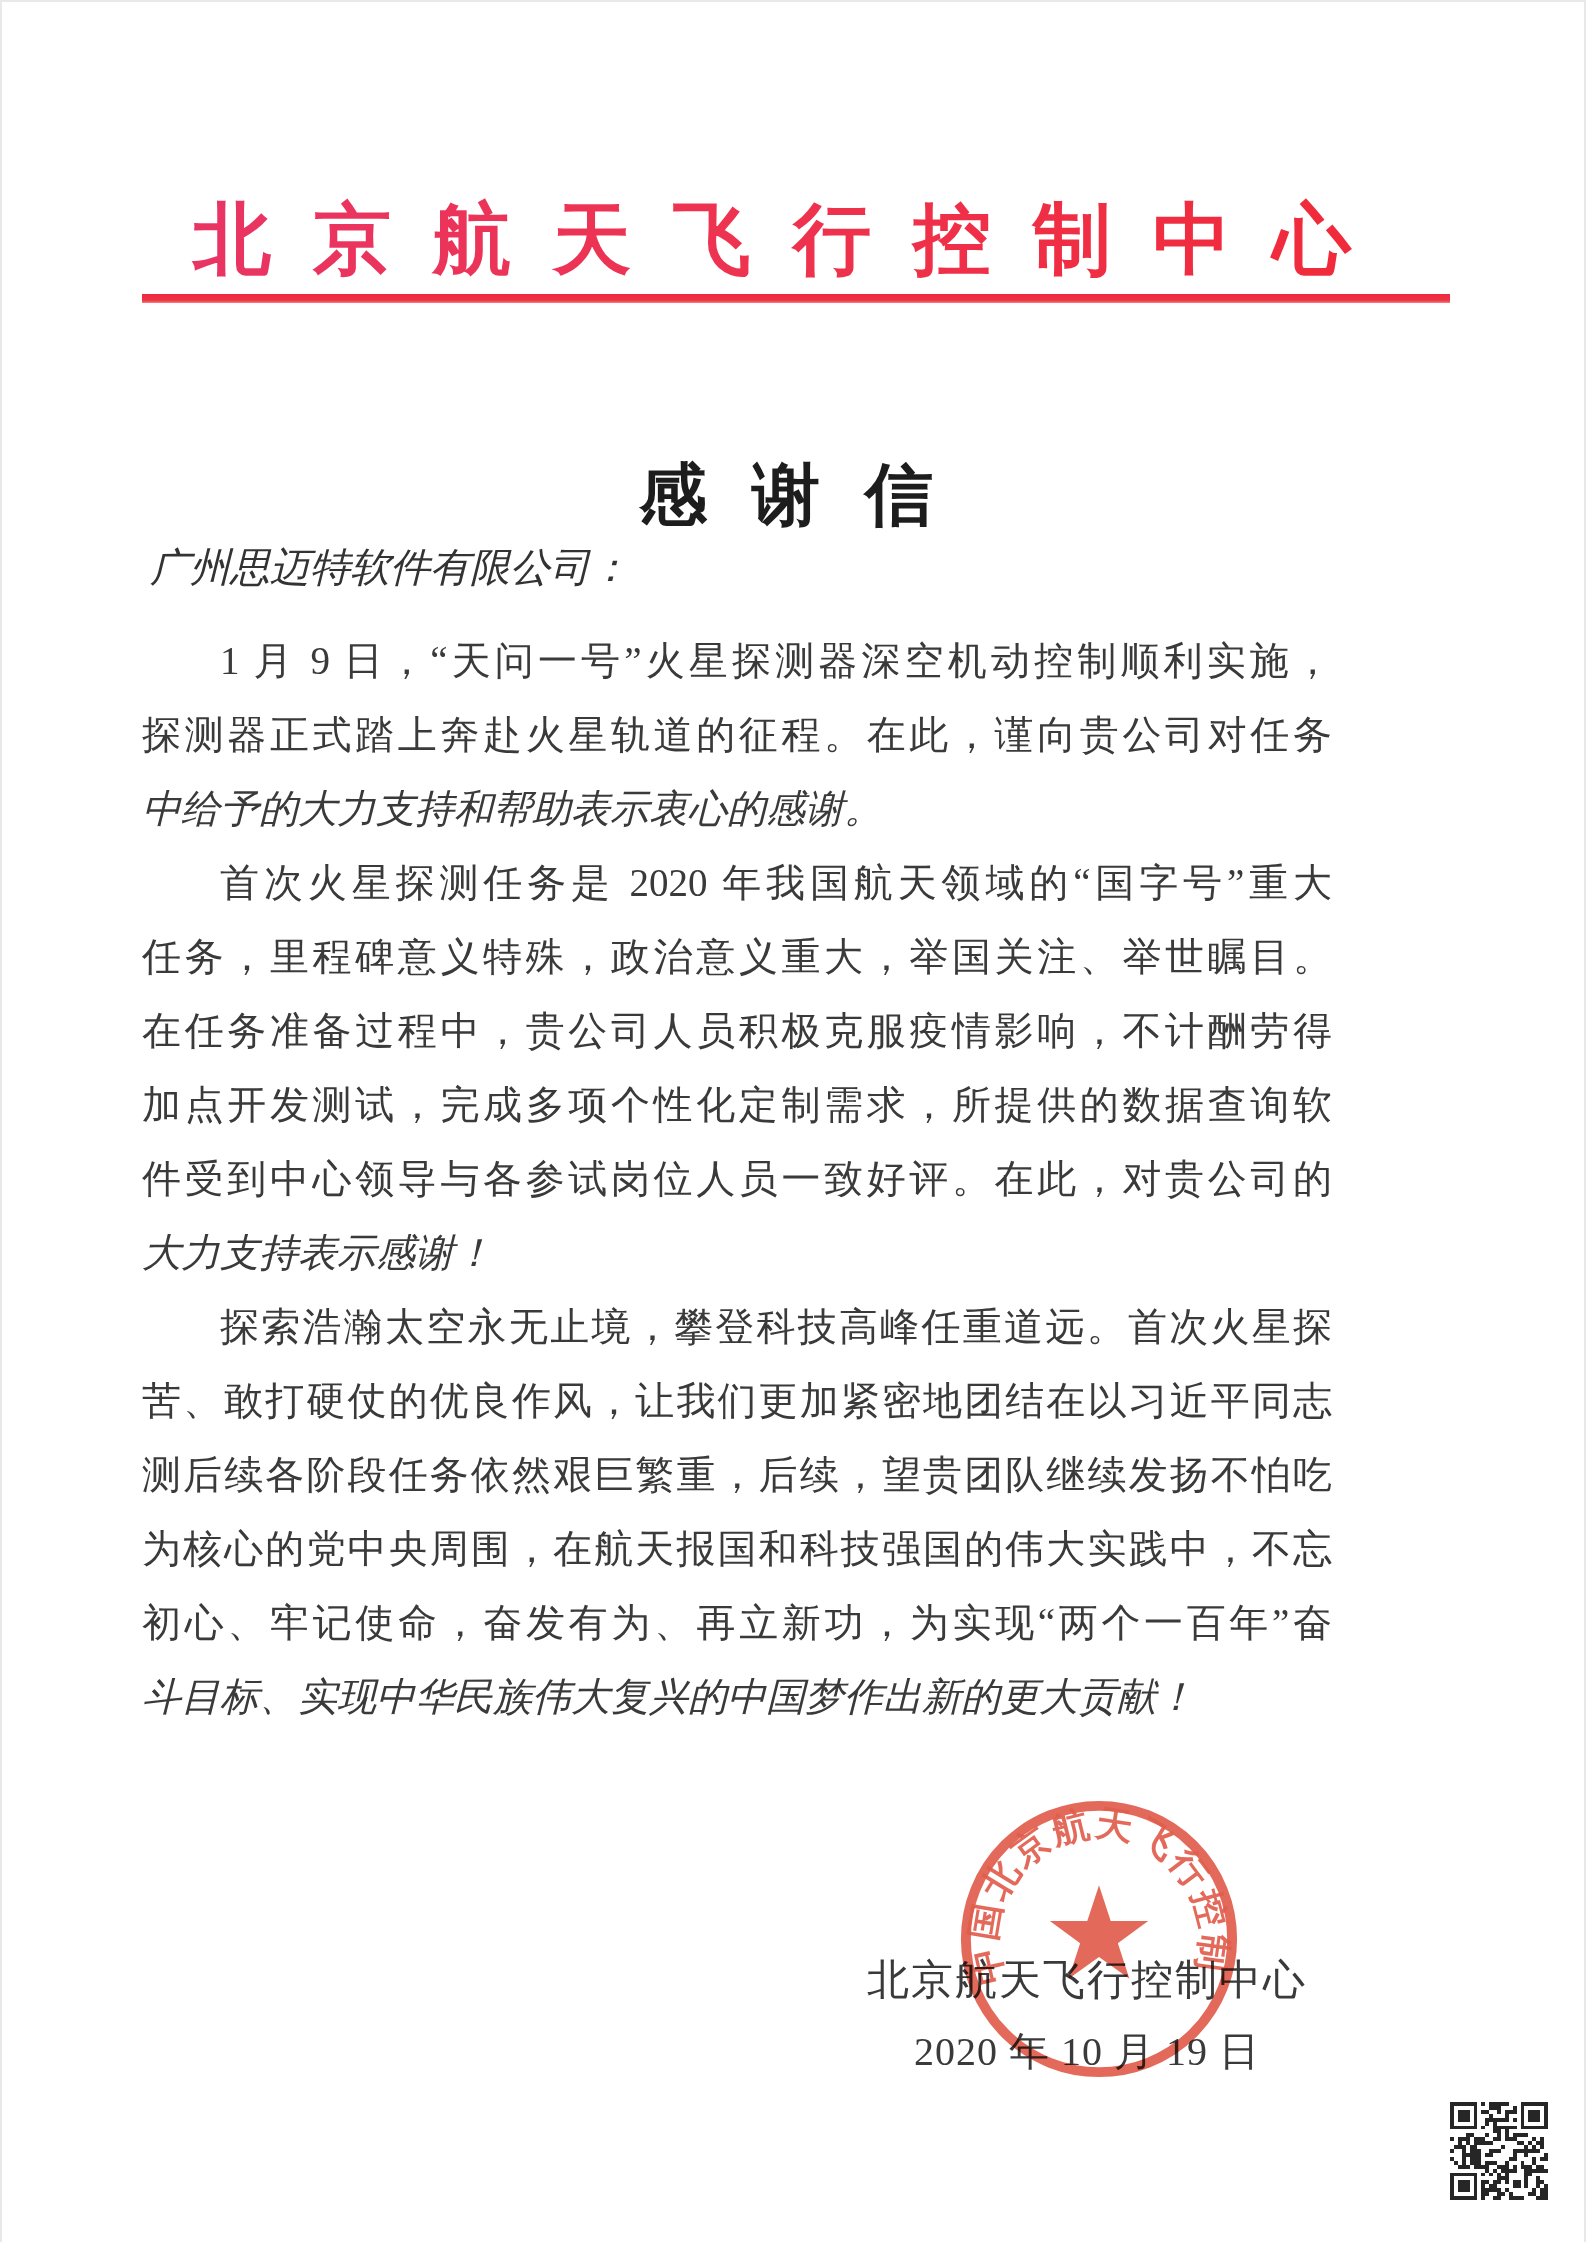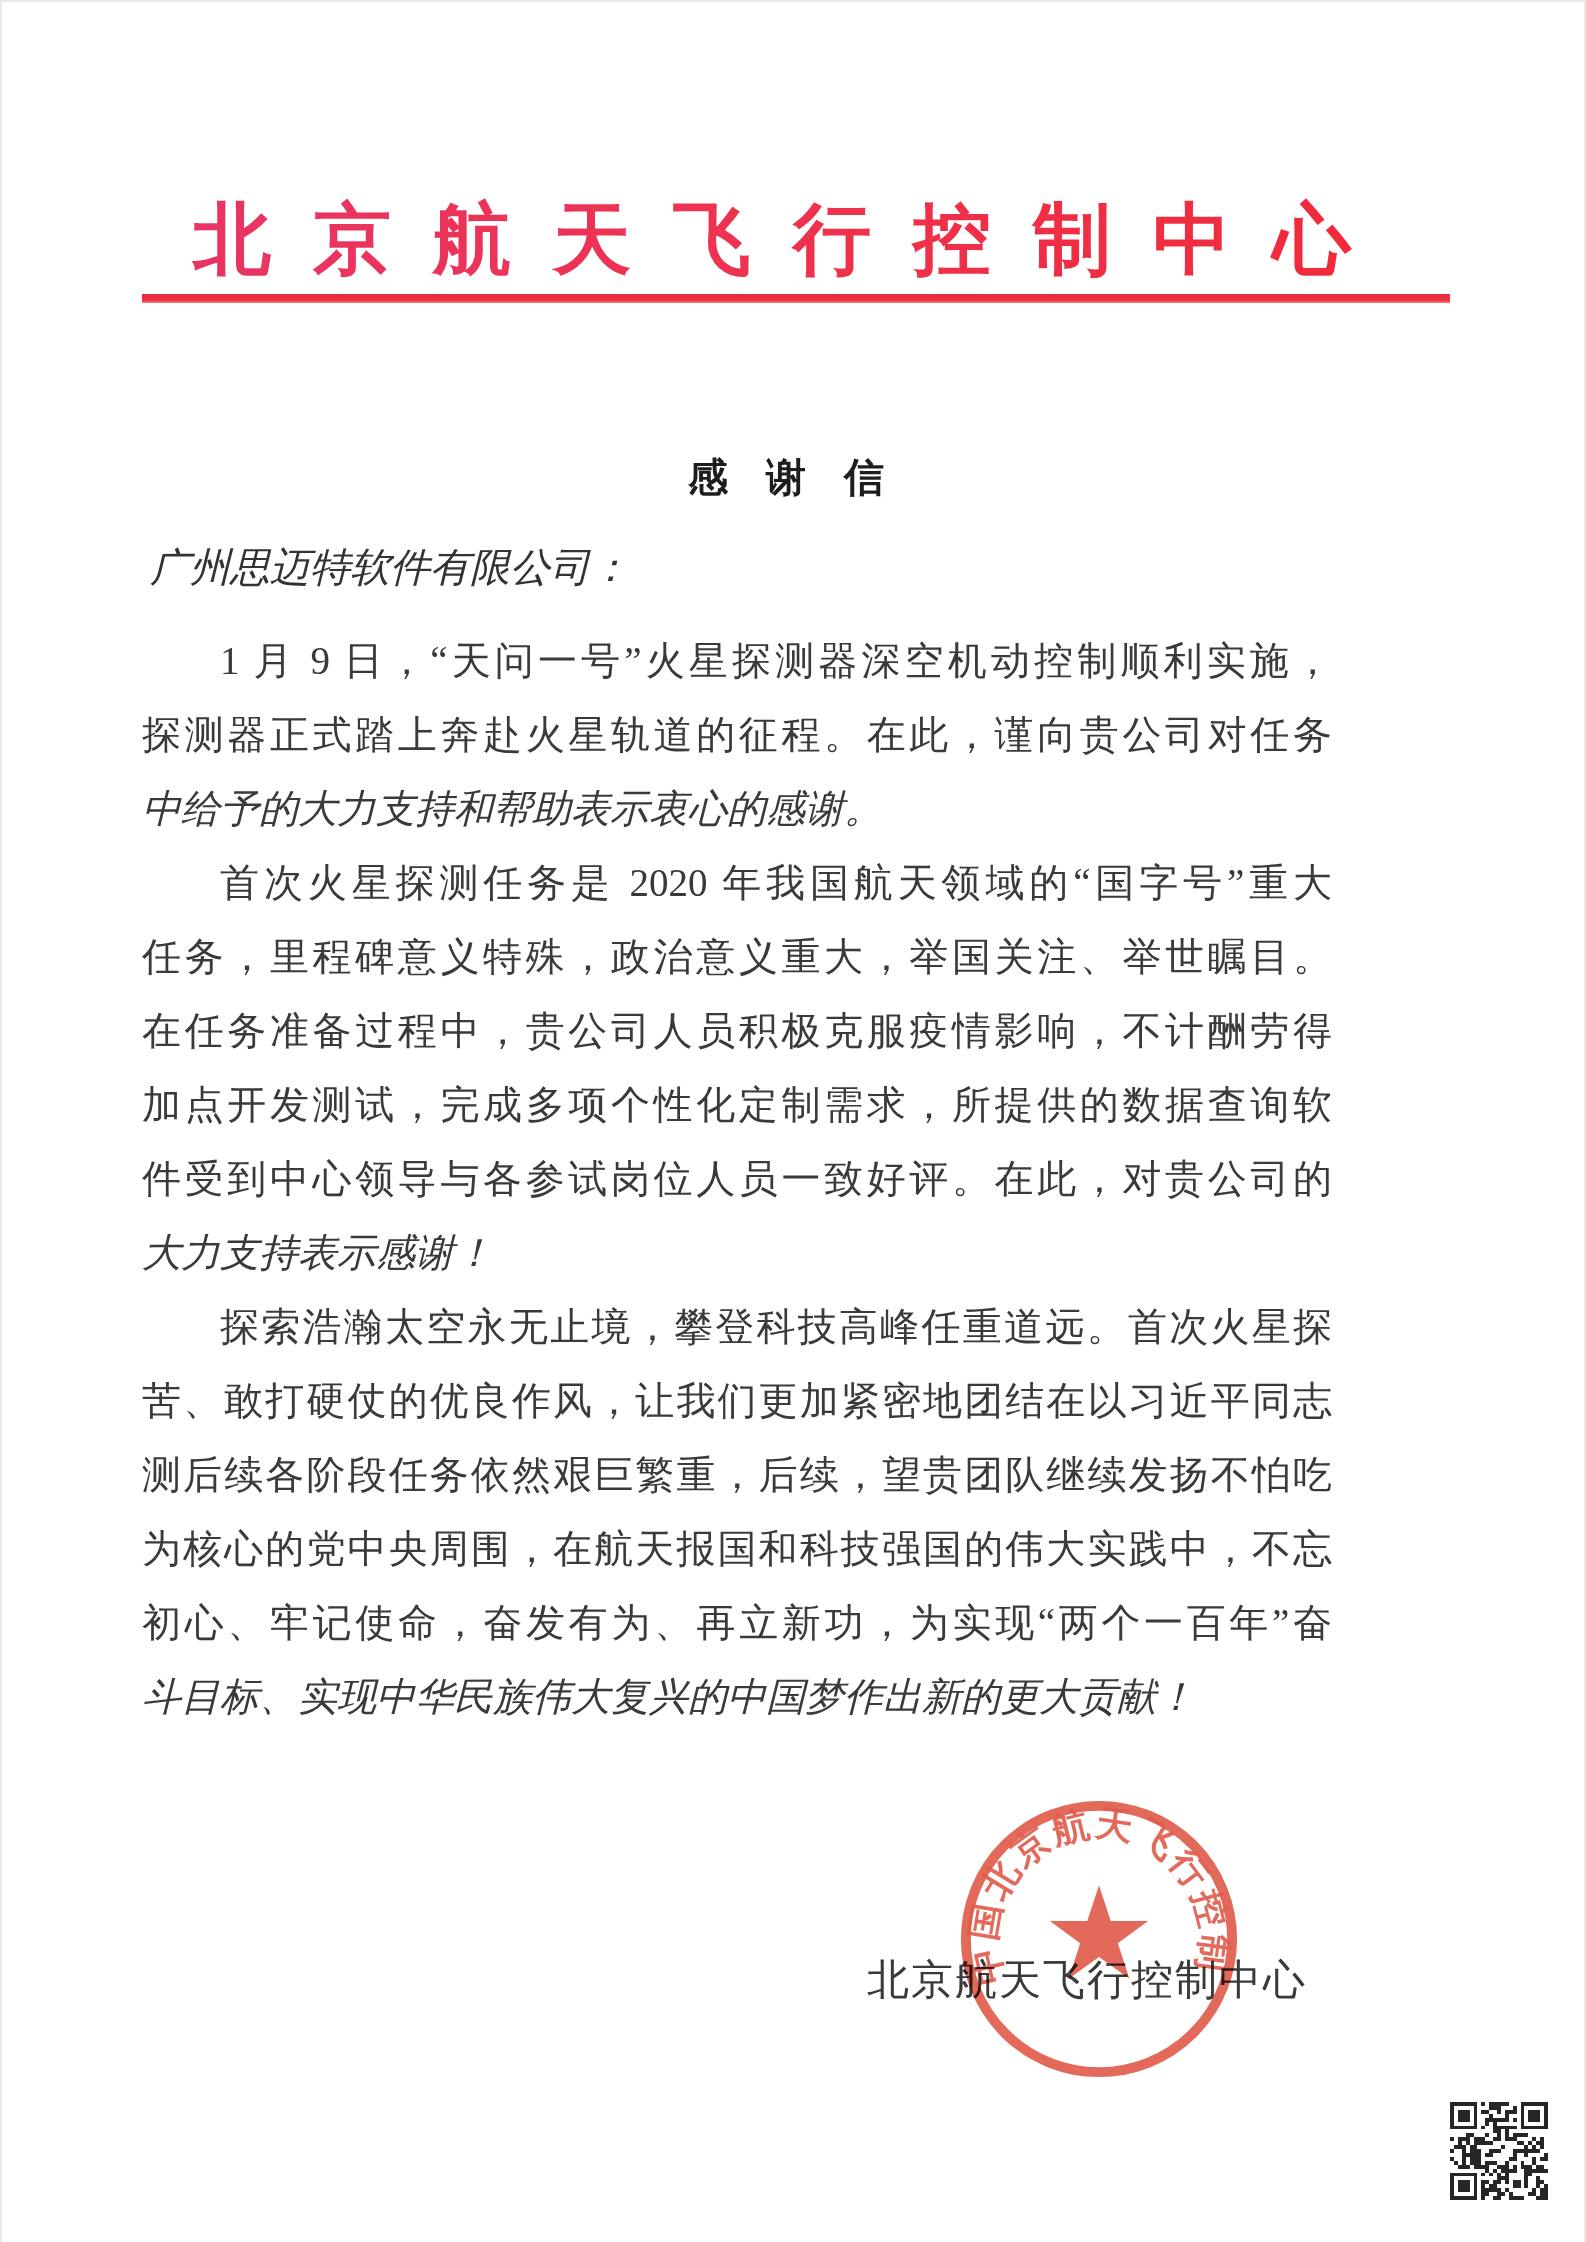--- a/index.html
+++ b/index.html
@@ -30,21 +30,21 @@
     }
   }
   .header-rule{
     position:absolute;top:292px;left:140px;width:1308px;height:9px;
     background:linear-gradient(180deg,#ed2a3c 0%,#ee3344 70%,#f77f82 100%);
   }
   
   .letter-title{
     position:absolute;top:448px;left:0;right:0;
     text-align:center;
-    font-size:40px;font-weight:bold;
+    font-size:68px;font-weight:bold;
     letter-spacing:14px;
     color:#1d1d1d;
   }
   
   .salutation{
     position:absolute;top:543px;left:148px;
     font-size:40px;line-height:46px;
     color:#333;
     font-style:italic;
   }
@@ -107,20 +107,21 @@
       <div class="line first">探索浩瀚太空永无止境，攀登科技高峰任重道远。首次火星探</div>
       <div class="line">苦、敢打硬仗的优良作风，让我们更加紧密地团结在以习近平同志</div>
       <div class="line">测后续各阶段任务依然艰巨繁重，后续，望贵团队继续发扬不怕吃</div>
       <div class="line">为核心的党中央周围，在航天报国和科技强国的伟大实践中，不忘</div>
       <div class="line">初心、牢记使命，奋发有为、再立新功，为实现“两个一百年”奋</div>
       <div class="line last">斗目标、实现中华民族伟大复兴的中国梦作出新的更大贡献！</div>
     </div>
 
   <div class="signature-block">
     <div class="signature-org">北京航天飞行控制中心</div>
+    <div class="signature-date">2020 年 10 月 19 日</div>
   </div>
 
   <svg class="seal" viewBox="0 0 300 300" xmlns="http://www.w3.org/2000/svg">
     <circle cx="150" cy="150" r="134" fill="none" stroke="#dd4c38" stroke-width="10" stroke-opacity="0.92"></circle>
     <polygon fill="#dd4c38" fill-opacity="0.92" points="150,96 161.8,131.8 199.5,131.9 169.0,154.2 180.6,190.1 150,168 119.4,190.1 131.0,154.2 100.5,131.9 138.2,131.8"></polygon>
     <defs>
       <path id="sealArc" d="M 56.7 193.5 A 103 103 0 1 1 243.3 193.5" fill="none"></path>
     </defs>
     <text font-size="37" font-weight="bold" fill="#dd4c38" fill-opacity="0.92" letter-spacing="3" font-family="Liberation Serif, DejaVu Serif, serif">
       <textPath href="#sealArc" startOffset="2">中国北京航天飞行控制中心</textPath>

